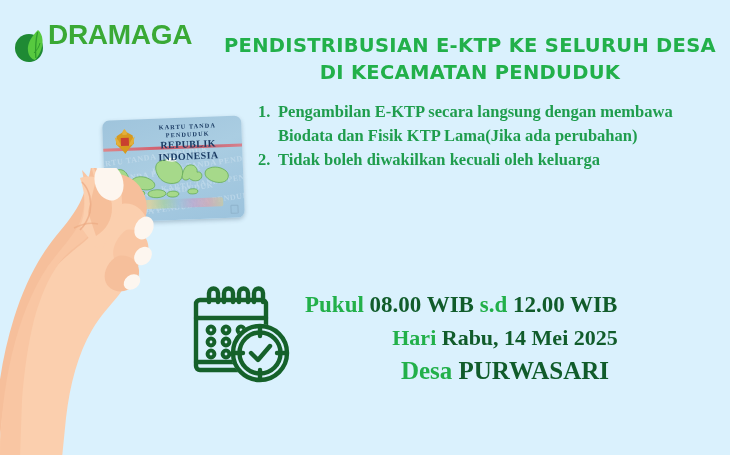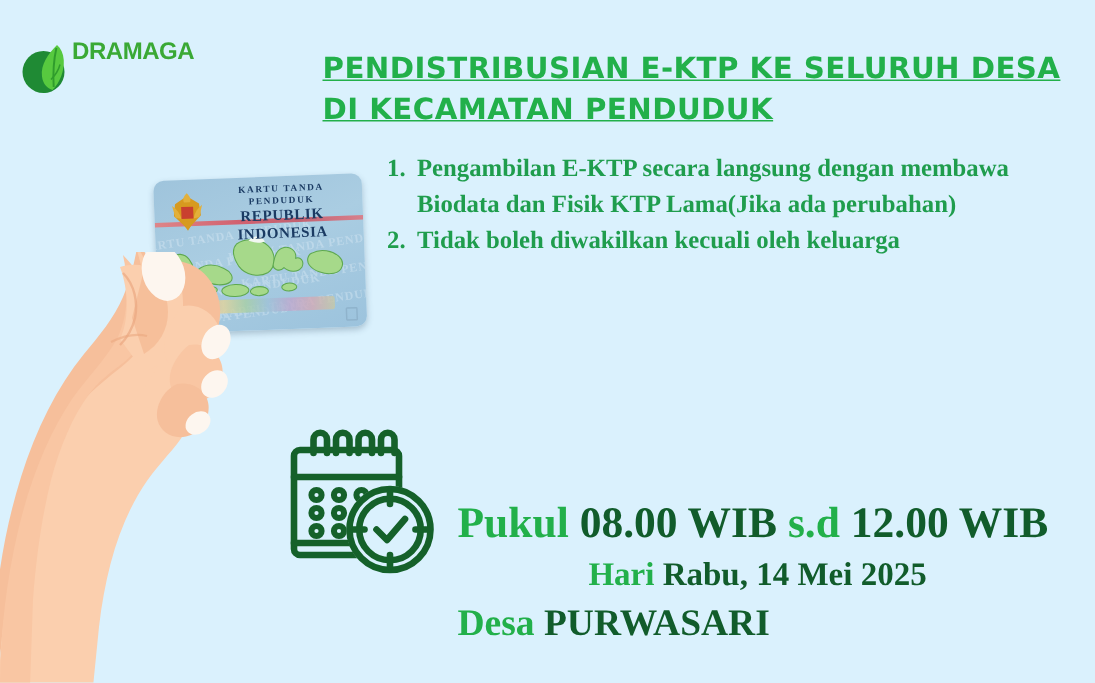--- a/index.html
+++ b/index.html
@@ -43,41 +43,40 @@
   }
   .logo-kecamatan {
     font-size: 8.5px;
     letter-spacing: 3.4px;
     color: #7b8b86;
     font-weight: 700;
     line-height: 11px;
     padding-left: 2px;
   }
   .logo-dramaga {
-    font-size: 16px;
+    font-size: 28px;
     font-weight: 800;
     color: #3aa935;
     line-height: 25px;
     letter-spacing: -0.3px;
   }
 
   
   .title {
     position: absolute;
     left: 215px;
     top: 32px;
     width: 510px;
-    text-align: left;
+    text-align: center;
     color: #22b04a;
     font-size: 19.5px;
     font-weight: 800;
     letter-spacing: 0.3px;
     line-height: 27px;
     font-family: "DejaVu Sans", sans-serif;
-    text-decoration: underline;
   }
 
   
   .notes {
     position: absolute;
     left: 258px;
     top: 100px;
     width: 430px;
   }
   .note-row {
@@ -221,23 +220,23 @@
     left: 305px;
     top: 288px;
     width: 400px;
     font-family: "Liberation Serif", serif;
     font-weight: 700;
   }
   .detail-row {
     line-height: 33px;
     white-space: nowrap;
   }
-  .d-time { font-size: 29px; margin-top: 45px; }
+  .d-time { font-size: 23px; }
   .d-day  { font-size: 22px; text-align: center; }
-  .d-vill { font-size: 25px; }
+  .d-vill { font-size: 25px; text-align: center; }
   .k-light { color: #22b04a; }
   .k-dark  { color: #115c2b; }
 </style>
 </head>
 <body>
 
 <div class="poster">
 
   <div class="logo">
     <div class="logo-mark">

